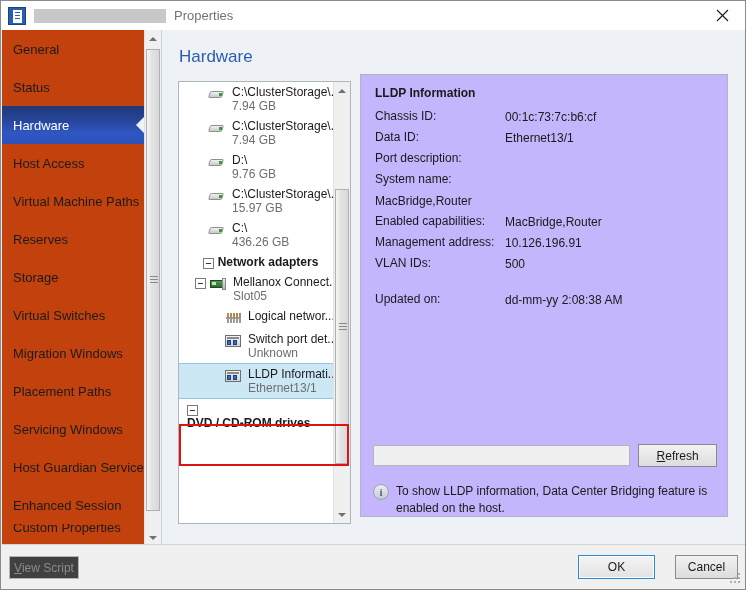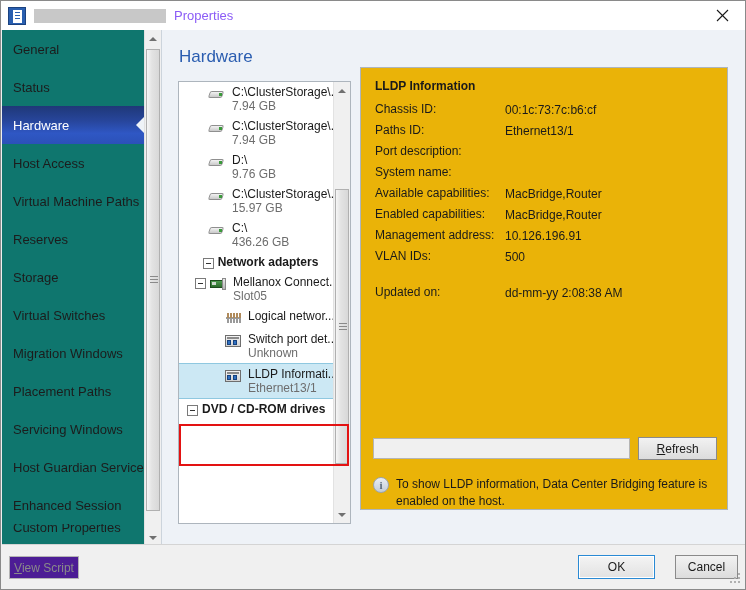--- a/index.html
+++ b/index.html
@@ -49,36 +49,36 @@
     box-shadow: 0 3px 0 #2a5fb0, 0 6px 0 #2a5fb0;
   }
   .tb-redact {
     width: 132px; height: 14px;
     background: #c8c8c8;
     flex: none;
   }
   .tb-title {
     margin-left: 8px;
     font-size: 13px;
-    color: #8b5cf6;
+    color: #737373;
     white-space: nowrap;
   }
   .tb-close {
     position: absolute; right: 0; top: 0;
     width: 45px; height: 29px;
     display: flex; align-items: center; justify-content: center;
     cursor: default;
   }
   .tb-close svg { display: block; }
 
   
   .navpane {
     position: absolute; left: 1px; top: 29px;
     width: 160px; height: 516px;
-    background: #0f766e;
+    background: #c2410c;
     border-right: 1px solid #ccd4dc;
     overflow: hidden;
   }
   .navlist {
     position: absolute; left: 0; top: 0;
     width: 142px;
   }
   .navitem {
     height: 38px;
     display: flex; align-items: center;
@@ -275,23 +275,23 @@
   .ic-port .p2 { left: 7px; }
 
   .redbox {
     position: absolute;
     border: 2px solid #e31212;
     pointer-events: none;
   }
 
   
   .detail {
-    position: absolute; left: 198px; top: 37px;
+    position: absolute; left: 198px; top: 44px;
     width: 368px; height: 443px;
-    background: #eab308;
+    background: #c4b5fd;
     border: 1px solid #adb5bd;
     overflow: hidden;
   }
   .dtitle {
     position: absolute; left: 14px; top: 11px;
     font-size: 12px; font-weight: bold; color: #1a1a1a;
   }
   .drows {
     position: absolute; left: 14px; top: 34px;
     width: 344px;
@@ -346,21 +346,21 @@
     position: absolute; left: 1px; bottom: 1px;
     width: 743px; height: 44px;
     background: #f0f0f0;
     border-top: 1px solid #d4d4d4;
   }
   .btn-viewscript {
     position: absolute; left: 7px; top: 11px;
     width: 70px; height: 23px;
     color: #8a8a8a;
     border-color: #b4b4b4;
-    background: #4c1d95;
+    background: #404040;
   }
   .btn-ok {
     position: absolute; right: 90px; top: 10px;
     width: 77px; height: 24px;
     border: 1px solid #2a8ad4;
     box-shadow: inset 0 0 0 1px #ffffff;
     background: linear-gradient(180deg,#f4f4f4 0%,#e2e2e2 100%);
   }
   .btn-cancel {
     position: absolute; right: 7px; top: 10px;
@@ -573,21 +573,21 @@
               <span class="ic-port">
                 <span class="p1"></span>
                 <span class="p2"></span>
               </span>
             </span>
             <span class="tlbl">
               <span class="tname">LLDP Informati...</span>
               <span class="tsub">Ethernet13/1</span>
             </span>
           </div>
-          <div class="trow" style="padding-left: 8px;">
+          <div class="trow" style="padding-left: 8px; flex-direction: column;">
             <span class="texp"></span>
             <span class="tlbl">
               <span class="tname bold">DVD / CD-ROM drives</span>
             </span>
           </div>
         </div>
       <div class="sb" style="left:154px; top:0; height:441px;">
         <div class="sb-btn up">
             <div class="arr up"></div>
           </div>
@@ -602,33 +602,32 @@
     <div class="redbox" style="left:17px; top:394px; width:170px; height:42px;"></div>
 
     <div class="detail">
       <div class="dtitle">LLDP Information</div>
       <div class="drows" id="drows">
           <div class="drow">
             <div class="dlabel">Chassis ID:</div>
             <div class="dval">00:1c:73:7c:b6:cf</div>
           </div>
           <div class="drow">
-            <div class="dlabel">Paths ID:</div>
+            <div class="dlabel">Data ID:</div>
             <div class="dval">Ethernet13/1</div>
           </div>
           <div class="drow">
             <div class="dlabel">Port description:</div>
             <div class="dval"></div>
           </div>
           <div class="drow">
             <div class="dlabel">System name:</div>
             <div class="dval"></div>
           </div>
           <div class="drow">
-            <div class="dlabel">Available capabilities:</div>
             <div class="dval">MacBridge,Router</div>
           </div>
           <div class="drow">
             <div class="dlabel">Enabled capabilities:</div>
             <div class="dval">MacBridge,Router</div>
           </div>
           <div class="drow">
             <div class="dlabel">Management address:</div>
             <div class="dval">10.126.196.91</div>
           </div>

